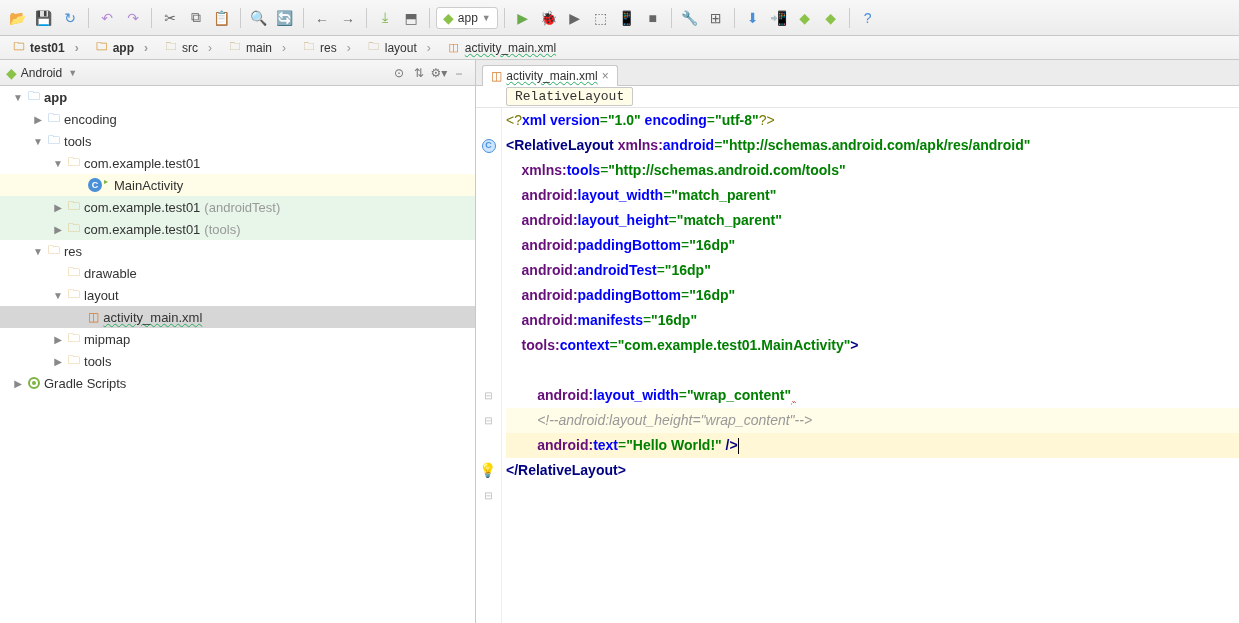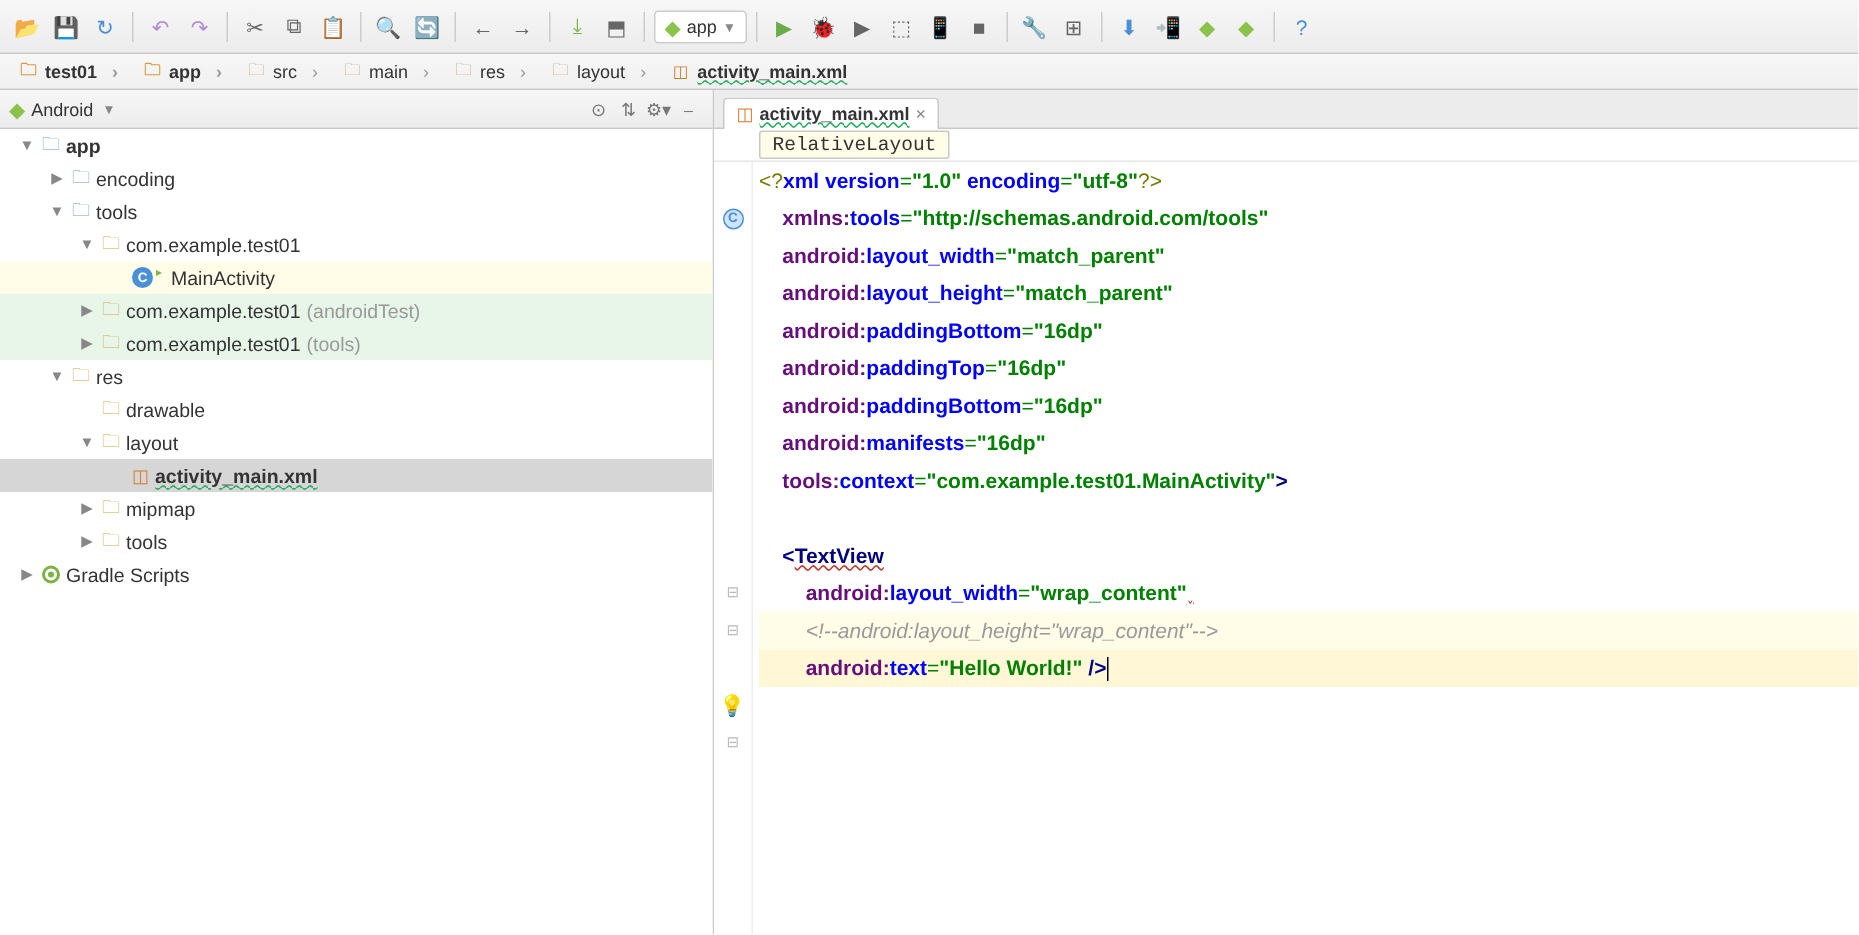--- a/index.html
+++ b/index.html
@@ -75,21 +75,21 @@
 .cline.warn { background:#fffde7; }
 .cline.warn2 { background:#fff7d6; }
 .t-pi   { color:#7a7a00; }
 .t-tag  { color:#000080; font-weight:bold; }
 .t-ns   { color:#660e7a; font-weight:bold; }
 .t-attr { color:#0000ff; font-weight:bold; }
 .t-str  { color:#008000; font-weight:bold; }
 .t-cmt  { color:#999; font-style:italic; }
 .t-pun  { color:#008000; }
 .wavy { text-decoration: underline wavy #c0392b; text-decoration-thickness:1px; }
-.wavy-g { text-decoration: underline wavy #27ae60; text-decoration-thickness:1px;font-weight:bold; }
+.wavy-g { text-decoration: underline wavy #27ae60; text-decoration-thickness:1px; }
 .caret { display:inline-block;width:1px;height:16px;background:#000;vertical-align:middle; }
 </style>
 </head>
 <body>
 
 <div class="toolbar">
   <div class="btn">📂</div>
   <div class="btn">💾</div>
   <div class="btn" style="color:#4a90d9">↻</div>
   <div class="sep"></div>
@@ -300,29 +300,30 @@
         <div class="gline"></div>
         <div class="gline">
             <span class="bulb">💡</span>
           </div>
         <div class="gline">
             <span class="fold">⊟</span>
           </div>
       </div>
       <div class="code">
 <div class="cline"><span class="t-pi">&lt;?</span><span class="t-attr">xml version</span><span class="t-pun">=</span><span class="t-str">"1.0"</span><span class="t-attr"> encoding</span><span class="t-pun">=</span><span class="t-str">"utf-8"</span><span class="t-pi">?&gt;</span></div>
+<div class="cline"><span class="t-tag">&lt;</span><span class="t-tag">RelativeLayout </span><span class="t-ns">xmlns:</span><span class="t-attr">android</span><span class="t-pun">=</span><span class="t-str">"http://schemas.android.com/apk/res/android"</span></div>
 <div class="cline">    <span class="t-ns">xmlns:</span><span class="t-attr">tools</span><span class="t-pun">=</span><span class="t-str">"http://schemas.android.com/tools"</span></div>
 <div class="cline">    <span class="t-ns">android:</span><span class="t-attr">layout_width</span><span class="t-pun">=</span><span class="t-str">"match_parent"</span></div>
 <div class="cline">    <span class="t-ns">android:</span><span class="t-attr">layout_height</span><span class="t-pun">=</span><span class="t-str">"match_parent"</span></div>
 <div class="cline">    <span class="t-ns">android:</span><span class="t-attr">paddingBottom</span><span class="t-pun">=</span><span class="t-str">"16dp"</span></div>
-<div class="cline">    <span class="t-ns">android:</span><span class="t-attr">paddingTop</span><span class="t-pun">=</span><span class="t-str">"16dp"</span></div>
+<div class="cline">    <span class="t-ns">android:</span><span class="t-attr">androidTest</span><span class="t-pun">=</span><span class="t-str">"16dp"</span></div>
 <div class="cline">    <span class="t-ns">android:</span><span class="t-attr">paddingBottom</span><span class="t-pun">=</span><span class="t-str">"16dp"</span></div>
 <div class="cline">    <span class="t-ns">android:</span><span class="t-attr">manifests</span><span class="t-pun">=</span><span class="t-str">"16dp"</span></div>
 <div class="cline">    <span class="t-ns">tools:</span><span class="t-attr">context</span><span class="t-pun">=</span><span class="t-str">"com.example.test01.MainActivity"</span><span class="t-tag">&gt;</span></div>
 <div class="cline"></div>
-<div class="cline">    <span class="t-tag">&lt;</span><span class="t-tag wavy">TextView</span></div>
 <div class="cline">        <span class="t-ns">android:</span><span class="t-attr">layout_width</span><span class="t-pun">=</span><span class="t-str">"wrap_content"</span><span class="wavy" style="color:#c0392b">˯</span></div>
 <div class="cline warn">        <span class="t-cmt">&lt;!--android:layout_height="wrap_content"--&gt;</span></div>
 <div class="cline warn2">        <span class="t-ns">android:</span><span class="t-attr">text</span><span class="t-pun">=</span><span class="t-str">"Hello World!"</span><span class="t-tag"> /&gt;</span><span class="caret"></span></div>
+<div class="cline"><span class="t-tag">&lt;/</span><span class="t-tag">RelativeLayout</span><span class="t-tag">&gt;</span></div>
       </div>
     </div>
   </div>
 </div>
 
 </body></html>

